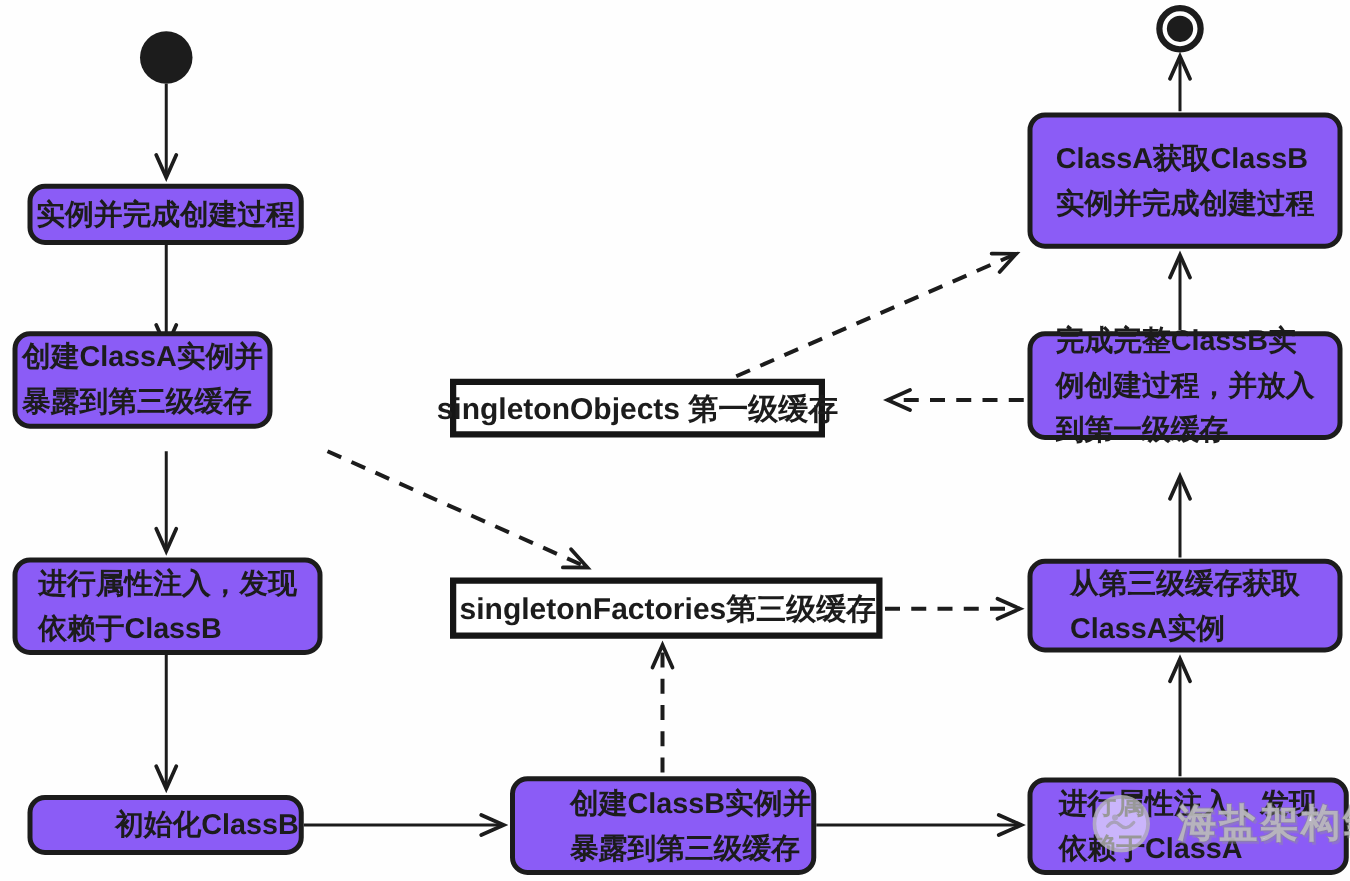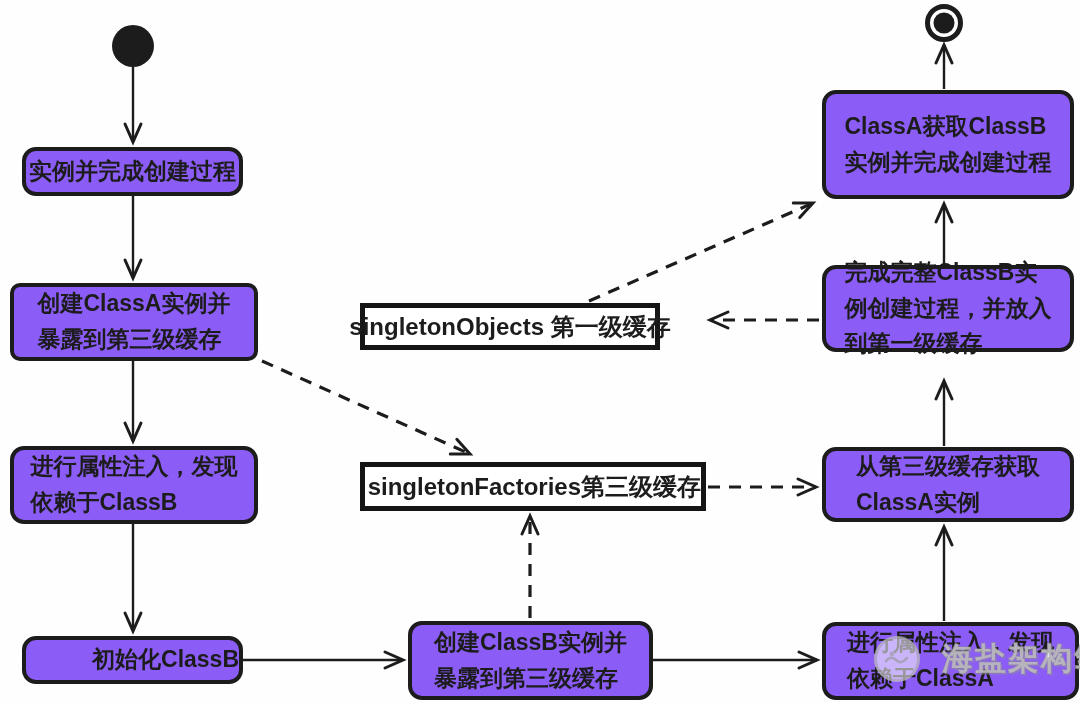--- a/index.html
+++ b/index.html
@@ -18,24 +18,24 @@
   .node.single .txt{text-align:center;}
   .cache{
     position:absolute;box-sizing:border-box;background:#ffffff;
     border:5px solid #151515;border-radius:0;color:#1c1c1c;
     display:flex;align-items:center;justify-content:center;
     font-weight:bold;z-index:2;
   }
   .cache .txt{font-size:24px;white-space:nowrap;}
   
   #n-init-a       {left:22px;  top:147px; width:221px; height:49px;}
-  #n-create-a     {left:10px;  top:283px; width:248px; height:78px;border-radius:10px;}
+  #n-create-a     {left:10px;  top:265px; width:208px; height:78px;}
   #n-inject-a     {left:10px;  top:446px; width:248px; height:78px;}
   #n-init-b       {left:22px;  top:636px; width:221px; height:48px;justify-content:flex-end;}
-  #n-create-b     {left:408px; top:621px; width:245px; height:79px;}
+  #n-create-b     {left:408px; top:621px; width:245px; height:79px;justify-content:flex-end;}
   #n-inject-b     {left:822px; top:622px; width:257px; height:78px;}
   #n-get-a        {left:822px; top:447px; width:252px; height:75px;align-items:center;}
   #n-complete-b   {left:822px; top:265px; width:252px; height:87px;}
   #n-classa-gets-b{left:822px; top:90px;  width:252px; height:109px;}
   #c-level1       {left:360px; top:303px; width:300px; height:47px;}
   #c-level3       {left:360px; top:462px; width:346px; height:49px;justify-content:flex-end;}
   
   #watermark{
     position:absolute;left:874px;top:636px;z-index:3;
     display:flex;align-items:center;gap:22px;pointer-events:none;

